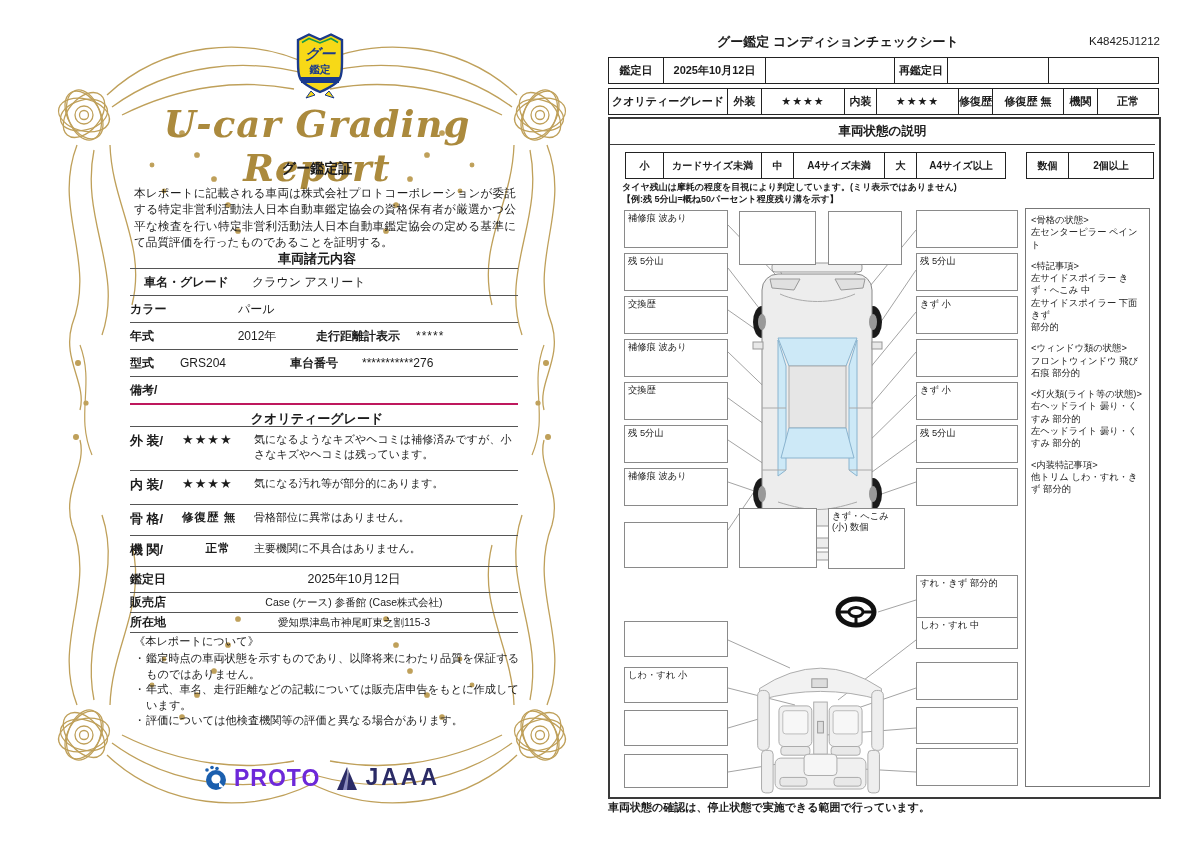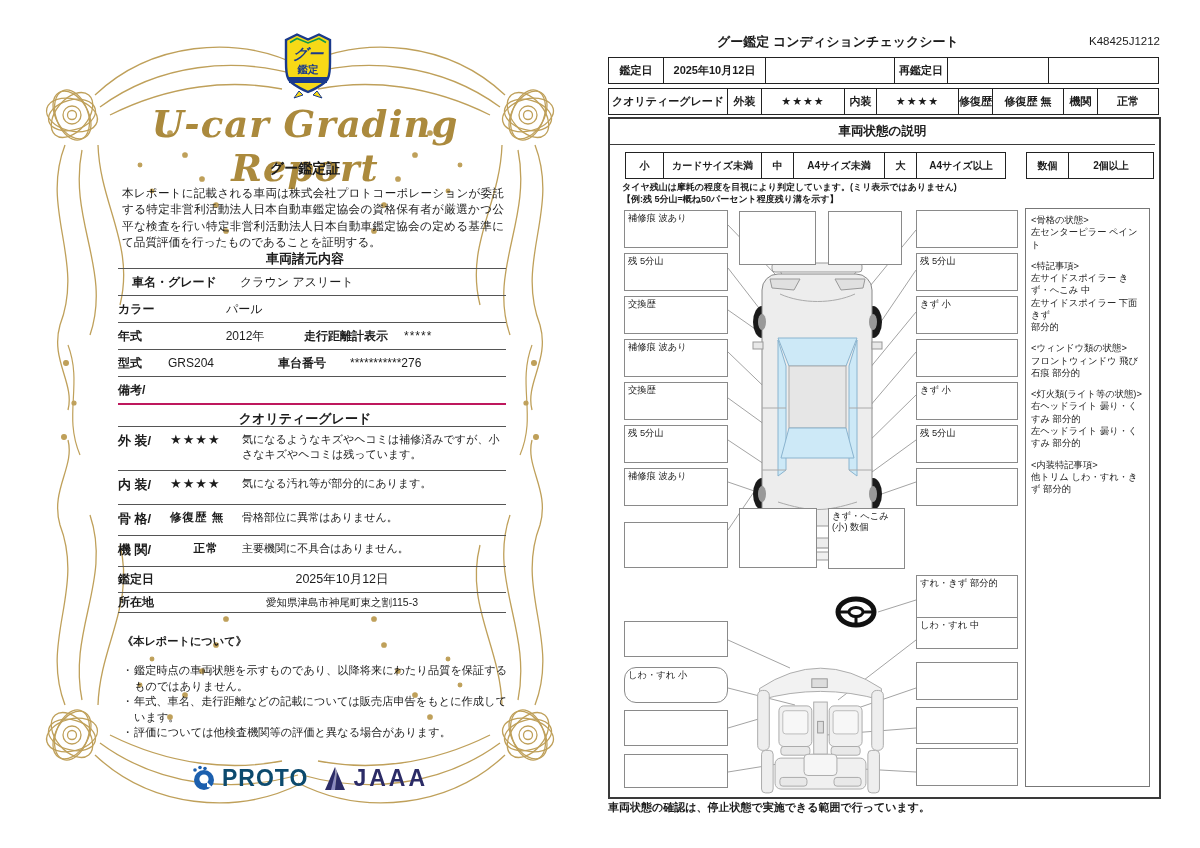--- a/index.html
+++ b/index.html
@@ -31,26 +31,26 @@
   .grades .gval{width:72px;font-weight:bold;font-size:13px;letter-spacing:1px;white-space:nowrap;}
   .grades .gdesc{flex:1;line-height:1.35;}
   .inforow{display:flex;border-top:1px solid #555;align-items:center;}
   .inforow .glab{width:60px;font-weight:bold;font-size:12px;}
   .inforow .ival{flex:1;text-align:center;font-size:11.5px;}
   .inforow:last-child{border-bottom:1px solid #555;}
   .notes{
     left:122px;top:634px;width:390px;font-family:"Liberation Serif","DejaVu Serif",serif;
     font-size:11.2px;line-height:1.38;
   }
-  .notes .nt{font-weight:bold;margin-bottom:14px;}
+  .notes .nt{font-weight:normal;margin-bottom:2px;}
   .notes ul{margin:0;padding:0;list-style:none;}
   .notes li{padding-left:12px;position:relative;}
   .notes li::before{content:"・";position:absolute;left:0;}
   .logo-row{left:190px;top:764px;width:250px;display:flex;align-items:center;gap:14px;}
-  .proto-txt{font-size:23px;font-weight:900;color:#0c4a6e;letter-spacing:1px;}
+  .proto-txt{font-size:23px;font-weight:900;color:#6d28d9;letter-spacing:1px;}
   .jaaa-txt{font-size:23px;font-weight:900;color:#2b2b66;letter-spacing:3px;}
   
   .rp-title{left:608px;top:33px;width:460px;text-align:center;font-size:13px;font-weight:bold;}
   .rp-code{left:1070px;top:35px;width:90px;font-size:11.5px;text-align:right;}
   .tbl{display:flex;border:1px solid #222;background:#fff;}
   .tbl .c{border-right:1px solid #222;display:flex;align-items:center;justify-content:center;
           font-size:11px;white-space:nowrap;overflow:hidden;}
   .tbl .c:last-child{border-right:none;}
   .tbl .hd{font-weight:bold;}
   .mainbox{left:608px;top:117px;width:549px;height:678px;border:2px solid #3a3a3a;background:#fff;}
@@ -66,21 +66,21 @@
   .ann{left:1025px;top:208px;width:125px;height:579px;border:1px solid #777;background:#fff;
        font-size:9.3px;line-height:1.32;padding:5px 5px;box-sizing:border-box;}
   .ann .blk{margin-bottom:9px;}
   .rp-footer{left:608px;top:800px;width:549px;font-size:11px;font-weight:600;}
   svg{display:block;}
   .line-svg{pointer-events:none;}
 </style>
 </head>
 <body>
 
-<div class="abs" style="left:0;top:0;width:600px;height:848px;">
+<div class="abs" style="left:12px;top:0;width:600px;height:848px;">
 
   <svg class="abs" style="left:20px;top:15px;" width="560" height="820" viewBox="0 0 560 820">
     <defs>
       <g id="flr" fill="none" stroke="#bfa05a" stroke-width="1.3">
         <ellipse cx="52" cy="100" rx="16" ry="26" transform="rotate(-30 52 100)"></ellipse>
         <ellipse cx="52" cy="100" rx="16" ry="26" transform="rotate(40 52 100)"></ellipse>
         <ellipse cx="52" cy="100" rx="16" ry="26" transform="rotate(105 52 100)"></ellipse>
         <ellipse cx="52" cy="100" rx="16" ry="26" transform="rotate(160 52 100)"></ellipse>
         <ellipse cx="52" cy="100" rx="15" ry="24" transform="rotate(75 52 100)"></ellipse>
         <circle cx="52" cy="100" r="9"></circle>
@@ -177,20 +177,24 @@
     <div class="grow" style="min-height:21px;">
       <span class="glab">機 関/</span>
       <span class="gval" style="font-size:11.5px;text-align:center;">正常</span>
       <span class="gdesc">主要機関に不具合はありません。</span>
     </div>
     <div class="inforow" style="height:25px;">
       <span class="glab">鑑定日</span>
       <span class="ival" style="font-size:12.5px;">2025年10月12日</span>
     </div>
     <div class="inforow" style="height:19px;">
+      <span class="glab">販売店</span>
+      <span class="ival" style="font-size:10.5px;">Case (ケース) 参番館 (Case株式会社)</span>
+    </div>
+    <div class="inforow" style="height:19px;">
       <span class="glab">所在地</span>
       <span class="ival" style="font-size:10.5px;">愛知県津島市神尾町東之割115-3</span>
     </div>
   </div>
 
   <div class="abs notes">
     <div class="nt">《本レポートについて》</div>
     <ul>
       <li>鑑定時点の車両状態を示すものであり、以降将来にわたり品質を保証するものではありません。</li>
       <li>年式、車名、走行距離などの記載については販売店申告をもとに作成しています。</li>
@@ -203,21 +207,21 @@
       <svg width="28" height="28" viewBox="0 0 28 28">
         <circle cx="5" cy="6" r="1.8" fill="#1b5fae"></circle>
         <circle cx="10" cy="3.5" r="1.8" fill="#1b5fae"></circle>
         <circle cx="15" cy="4.5" r="1.8" fill="#1b5fae"></circle>
         <circle cx="14" cy="16" r="10" fill="#1b5fae"></circle>
         <circle cx="14" cy="15" r="4.6" fill="#ffffff"></circle>
         <path d="M17,18 L23,24 L17,23 Z" fill="#ffffff"></path>
       </svg>
       <span class="proto-txt">PROTO</span>
     </div>
-    <div style="display:flex;align-items:center;gap:5px;">
+    <div style="display:flex;align-items:flex-start;gap:5px;">
       <svg width="26" height="28" viewBox="0 0 26 28">
         <path d="M3,26 L13,3 L23,26 Z" fill="#2b2b66"></path>
         <path d="M9,26 L13,10 L13,26 Z" fill="#8a8ac0"></path>
         <path d="M13,3 L15,8 L13,26 L13,10 Z" fill="#ffffff" opacity="0.5"></path>
       </svg>
       <span class="jaaa-txt">JAAA</span>
     </div>
   </div>
 </div>
 
@@ -405,17 +409,17 @@
   <rect x="33" y="142" width="28" height="9" rx="3" fill="#e8e8e8" stroke="#aaa"></rect>
   <rect x="89" y="142" width="28" height="9" rx="3" fill="#e8e8e8" stroke="#aaa"></rect>
 </svg>
 
 <div class="cbox" style="left:916px;top:575px;width:102px;height:48px;">すれ・きず 部分的</div>
 <div class="cbox" style="left:916px;top:617px;width:102px;height:32px;">しわ・すれ 中</div>
 <div class="cbox" style="left:916px;top:662px;width:102px;height:38px;"></div>
 <div class="cbox" style="left:916px;top:707px;width:102px;height:37px;"></div>
 <div class="cbox" style="left:916px;top:748px;width:102px;height:38px;"></div>
 <div class="cbox" style="left:624px;top:621px;width:104px;height:36px;"></div>
-<div class="cbox" style="left:624px;top:667px;width:104px;height:36px;border-radius:12px;">しわ・すれ 小</div>
+<div class="cbox" style="left:624px;top:667px;width:104px;height:36px;">しわ・すれ 小</div>
 <div class="cbox" style="left:624px;top:710px;width:104px;height:36px;"></div>
 <div class="cbox" style="left:624px;top:754px;width:104px;height:34px;"></div>
 
 <div class="abs rp-footer">車両状態の確認は、停止状態で実施できる範囲で行っています。</div>
 
 </body></html>

